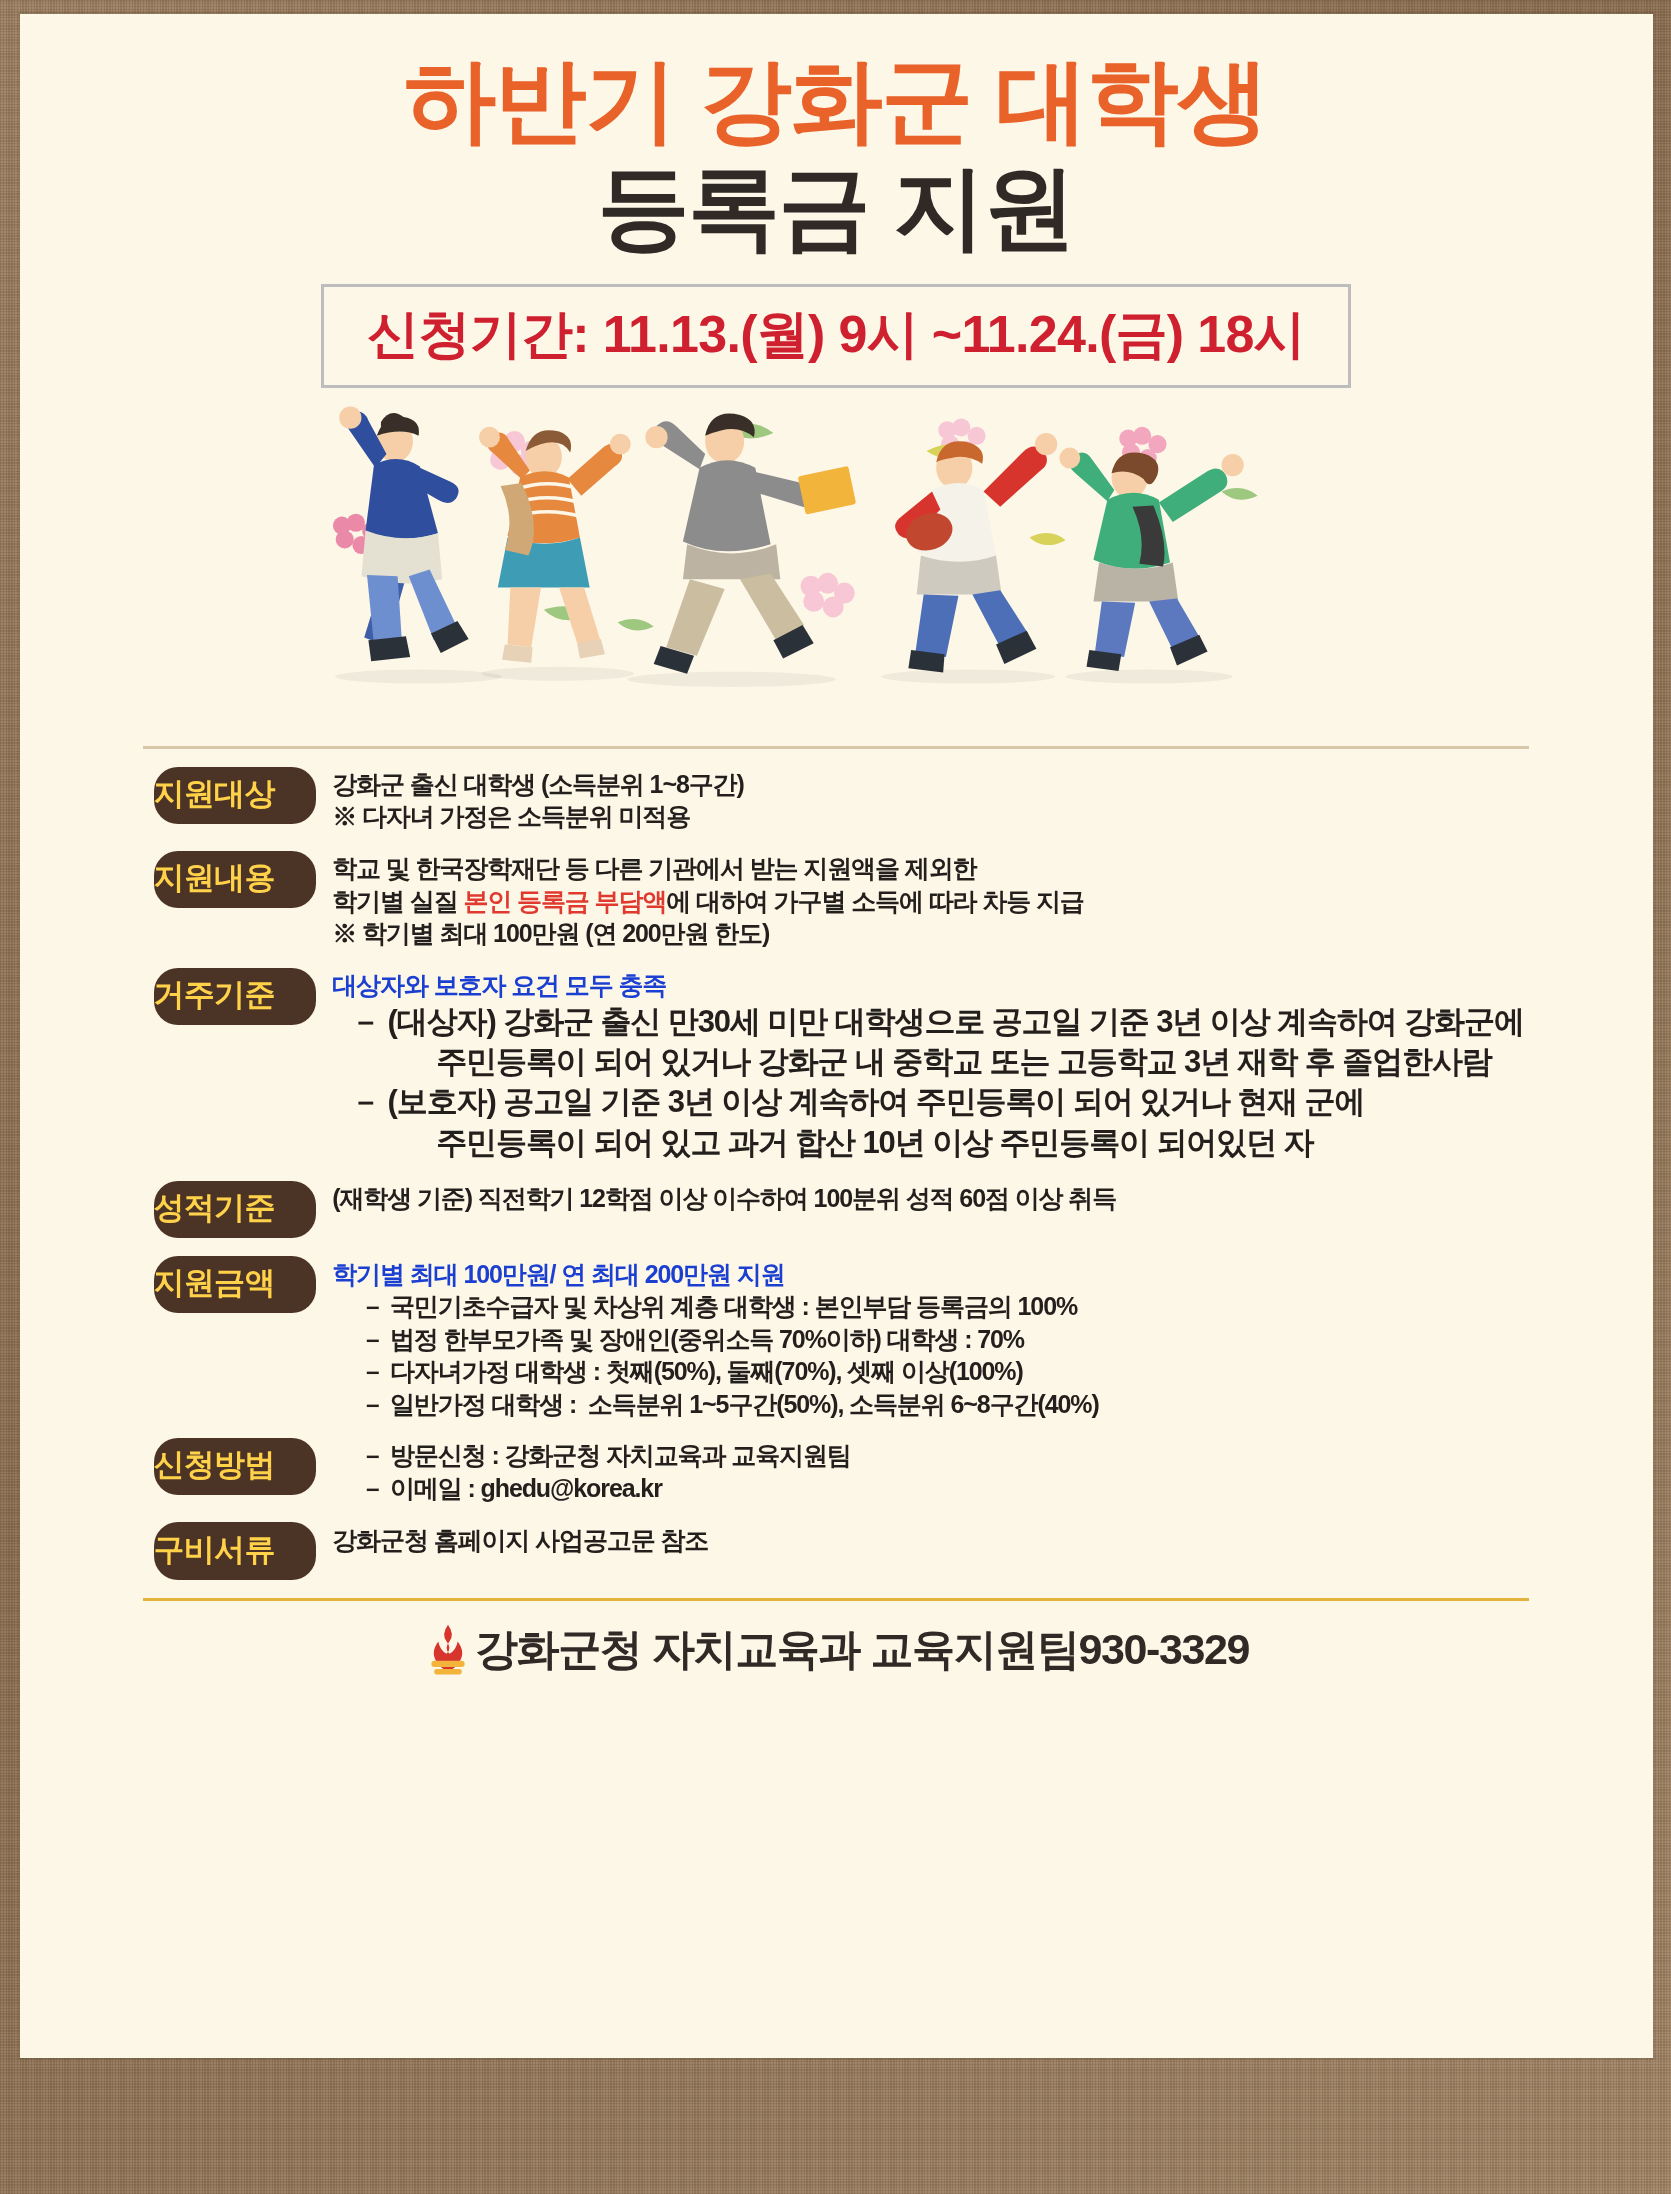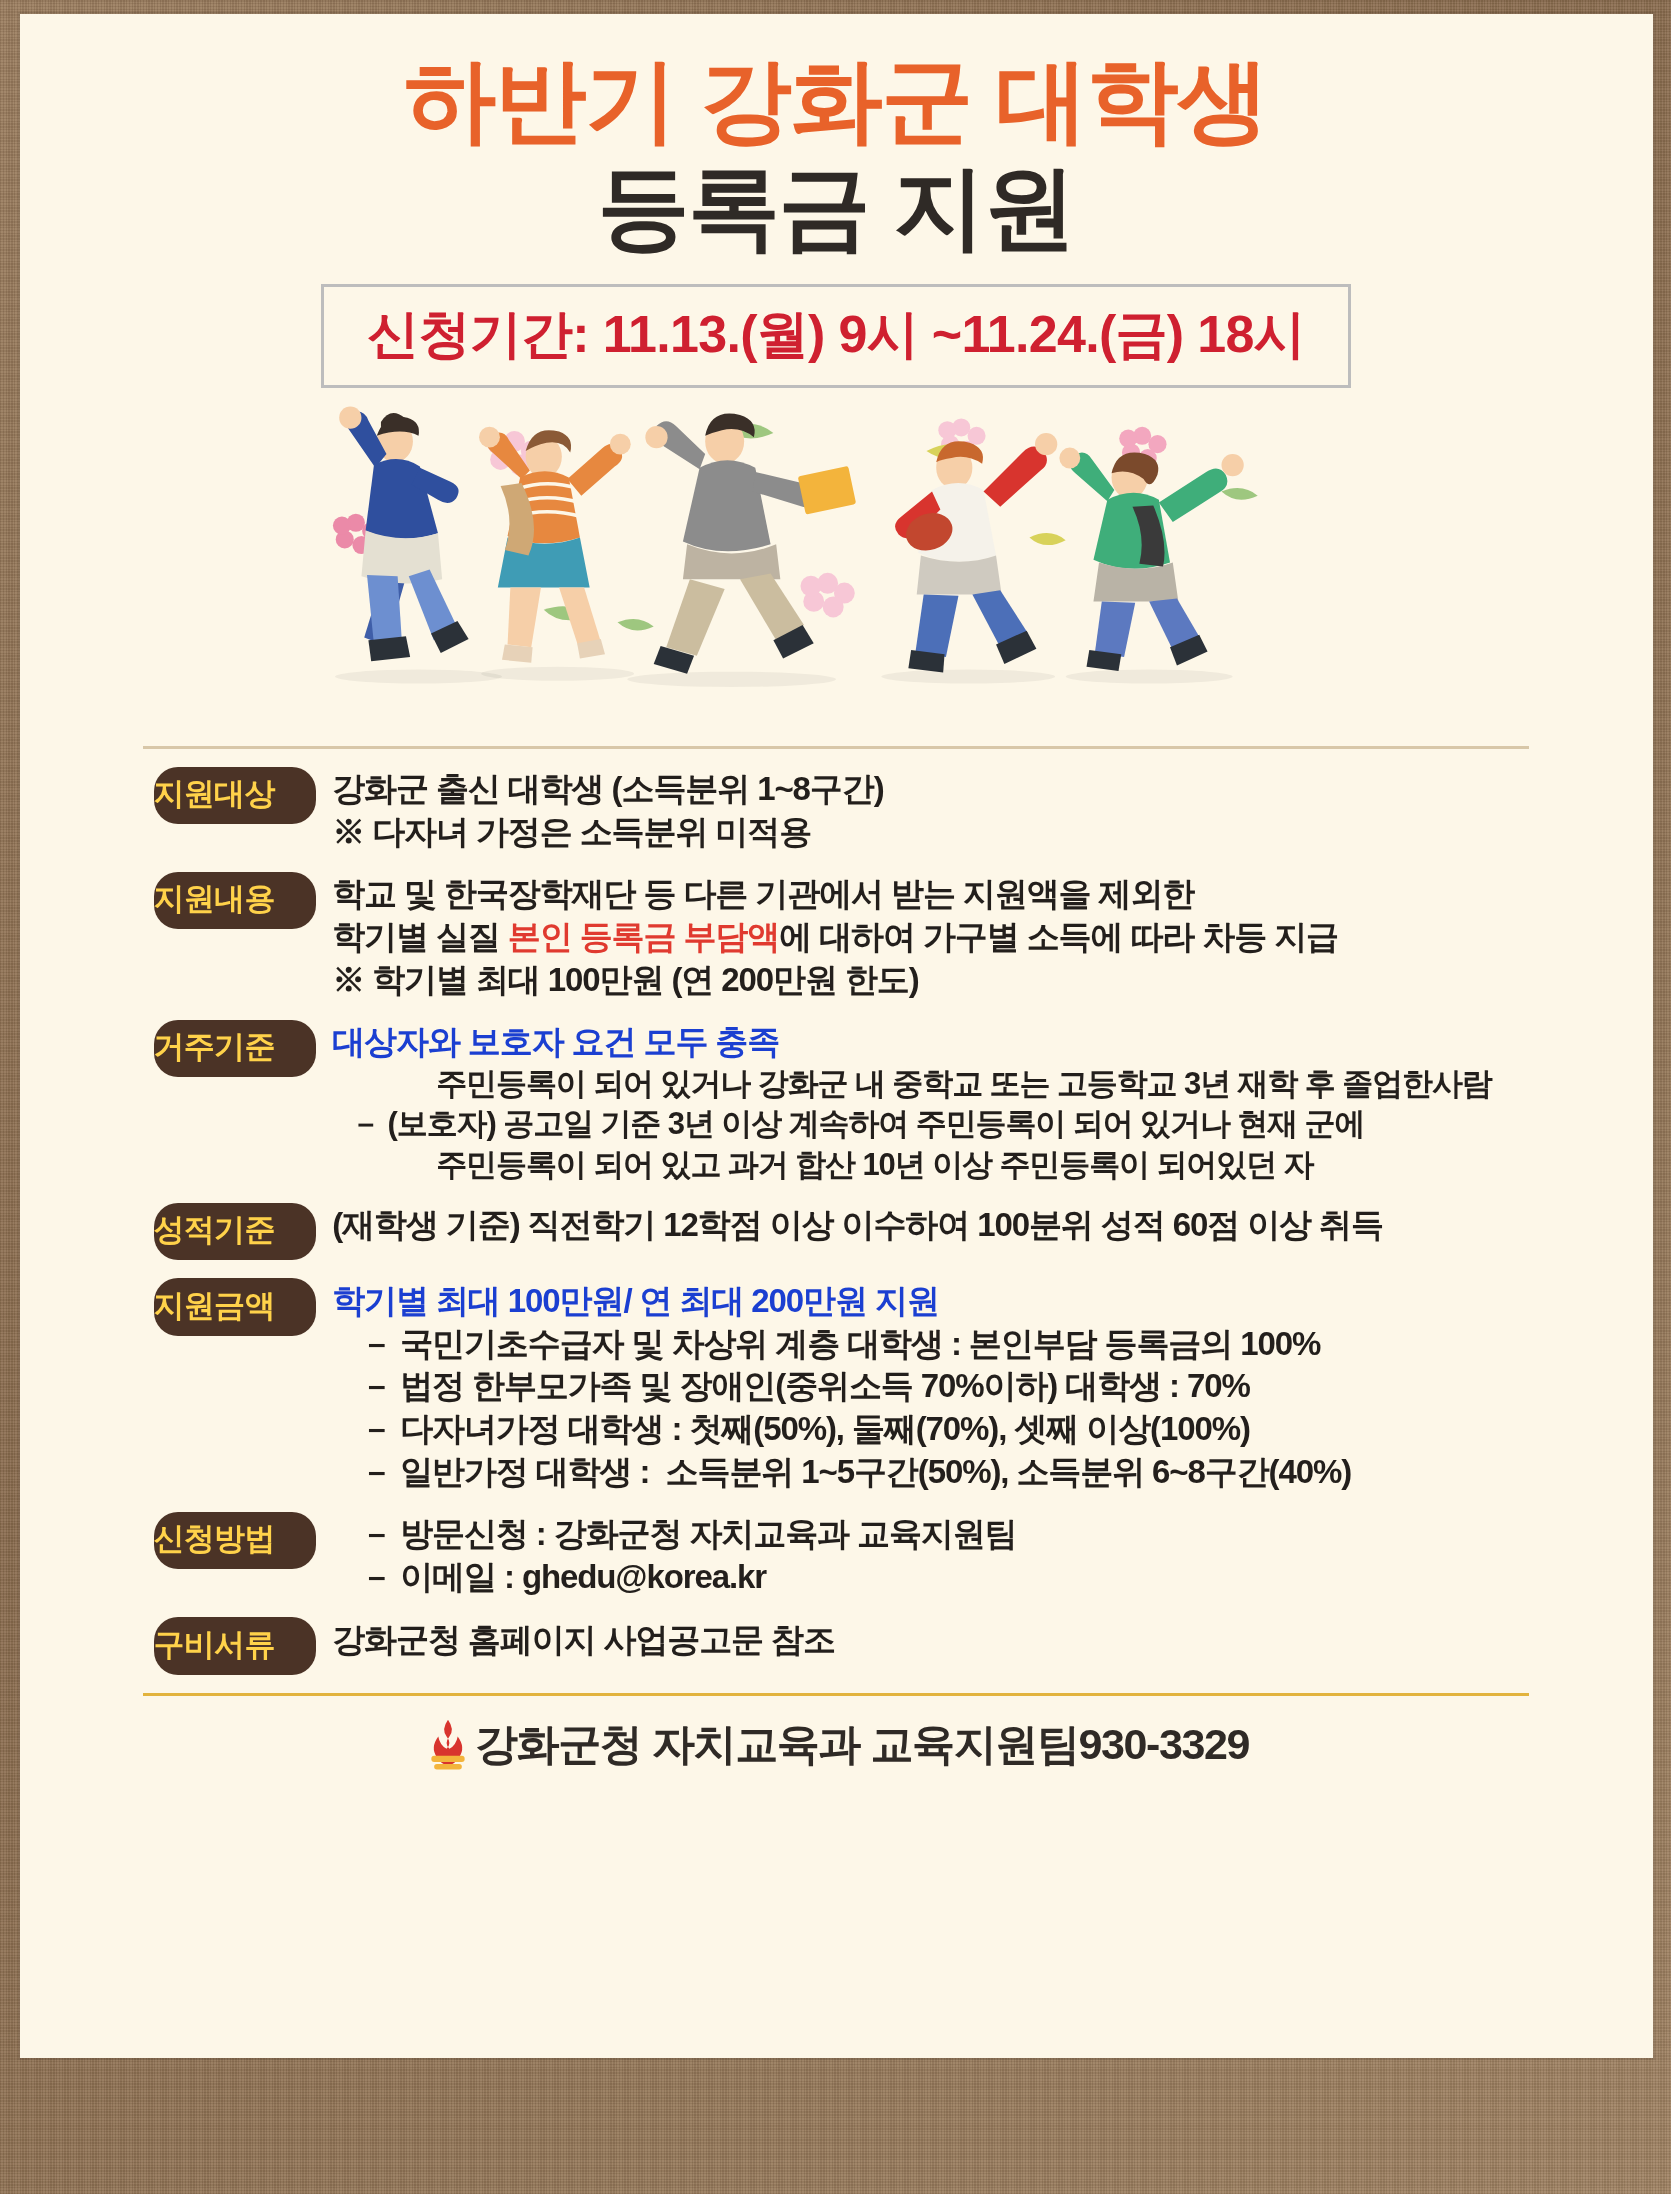--- a/index.html
+++ b/index.html
@@ -105,21 +105,21 @@
     font-weight: 900;
     border-radius: 24px;
     padding: 6.3px 0 9px 0;
     letter-spacing: -0.7px;
   }
   .body {
     flex: 1 1 auto;
     padding-top: 1.4px;
   }
   .ln {
-    font-size: 33px;
+    font-size: 25px;
     font-weight: 800;
     color: #231f1c;
     line-height: 1.30;
     letter-spacing: -1.1px;
     white-space: pre;
   }
   .ln.small {
     font-size: 31px;
   }
   .ln.blue {
@@ -325,20 +325,21 @@
         <div class="ln">학교 및 한국장학재단 등 다른 기관에서 받는 지원액을 제외한</div>
         <div class="ln"><span>학기별 실질 </span><span style="color:#e03a2f">본인 등록금 부담액</span><span>에 대하여 가구별 소득에 따라 차등 지급</span></div>
         <div class="ln">※ 학기별 최대 100만원 (연 200만원 한도)</div>
       </div>
     </div>
 
     <div class="row">
       <div class="tag">거주기준</div>
       <div class="body">
         <div class="ln blue">대상자와 보호자 요건 모두 충족</div>
+        <div class="ln small indent1">－ (대상자) 강화군 출신 만30세 미만 대학생으로 공고일 기준 3년 이상 계속하여 강화군에</div>
         <div class="ln small indent2">주민등록이 되어 있거나 강화군 내 중학교 또는 고등학교 3년 재학 후 졸업한사람</div>
         <div class="ln small indent1">－ (보호자) 공고일 기준 3년 이상 계속하여 주민등록이 되어 있거나 현재 군에</div>
         <div class="ln small indent2">주민등록이 되어 있고 과거 합산 10년 이상 주민등록이 되어있던 자</div>
       </div>
     </div>
 
     <div class="row">
       <div class="tag">성적기준</div>
       <div class="body">
         <div class="ln">(재학생 기준) 직전학기 12학점 이상 이수하여 100분위 성적 60점 이상 취득</div>

